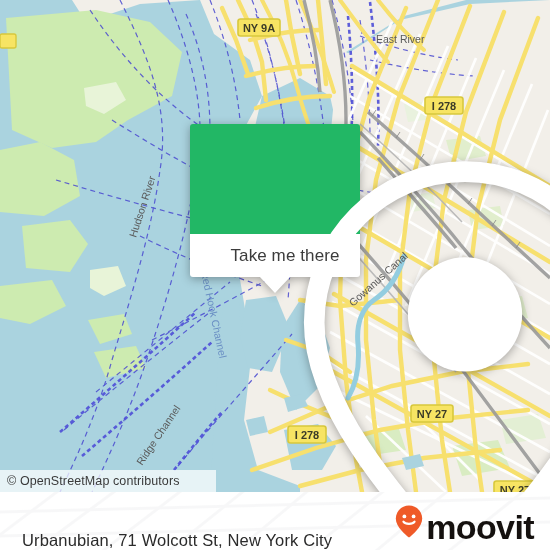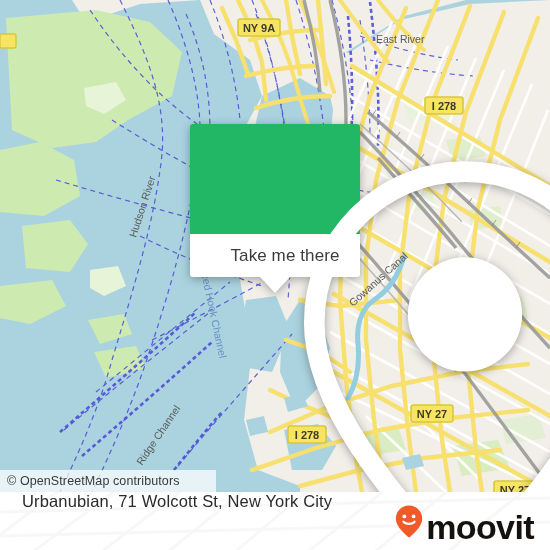--- a/index.html
+++ b/index.html
@@ -24,21 +24,21 @@
               display:flex;align-items:center;justify-content:center;position:relative;}
   .popup-body span{font-size:17px;color:#3c3c3c;letter-spacing:.1px;margin-left:20px;}
   .tail{position:absolute;left:50%;top:42px;transform:translateX(-50%);
         width:0;height:0;border-left:16px solid transparent;border-right:16px solid transparent;
         border-top:17px solid #fff;}
   .pin-svg{width:56px;height:62px;}
 
   
   .footer{position:absolute;left:0;top:492px;width:550px;height:58px;background:#fff;overflow:hidden;}
   .footer-wm{position:absolute;left:0;top:0;width:550px;height:58px;opacity:.07;}
-  .footer-txt{position:absolute;left:22px;top:0;height:58px;display:flex;align-items:flex-start;z-index:2;}
+  .footer-txt{position:absolute;left:22px;top:0;height:58px;display:flex;align-items:flex-end;z-index:2;}
   .footer-txt span{font-size:16.5px;color:#2b2b2b;letter-spacing:.15px;white-space:nowrap;}
   .logo{position:absolute;right:16px;top:0;height:58px;display:flex;align-items:center;z-index:2;}
   .logo-pin{width:28px;height:33px;margin-right:3px;}
   .logo-txt{font-size:34px;font-weight:bold;color:#15110f;letter-spacing:-.6px;line-height:1;margin-top:11px;}
 
   
   .shield{font-family:"Liberation Sans",sans-serif;font-size:11px;font-weight:bold;fill:#3b3b28;}
   .wlabel{font-family:"Liberation Sans",sans-serif;fill:#5b5b5b;font-size:10.5px;}
   .blabel{font-family:"Liberation Sans",sans-serif;fill:#6a8fc4;font-size:10.5px;}
 </style>

